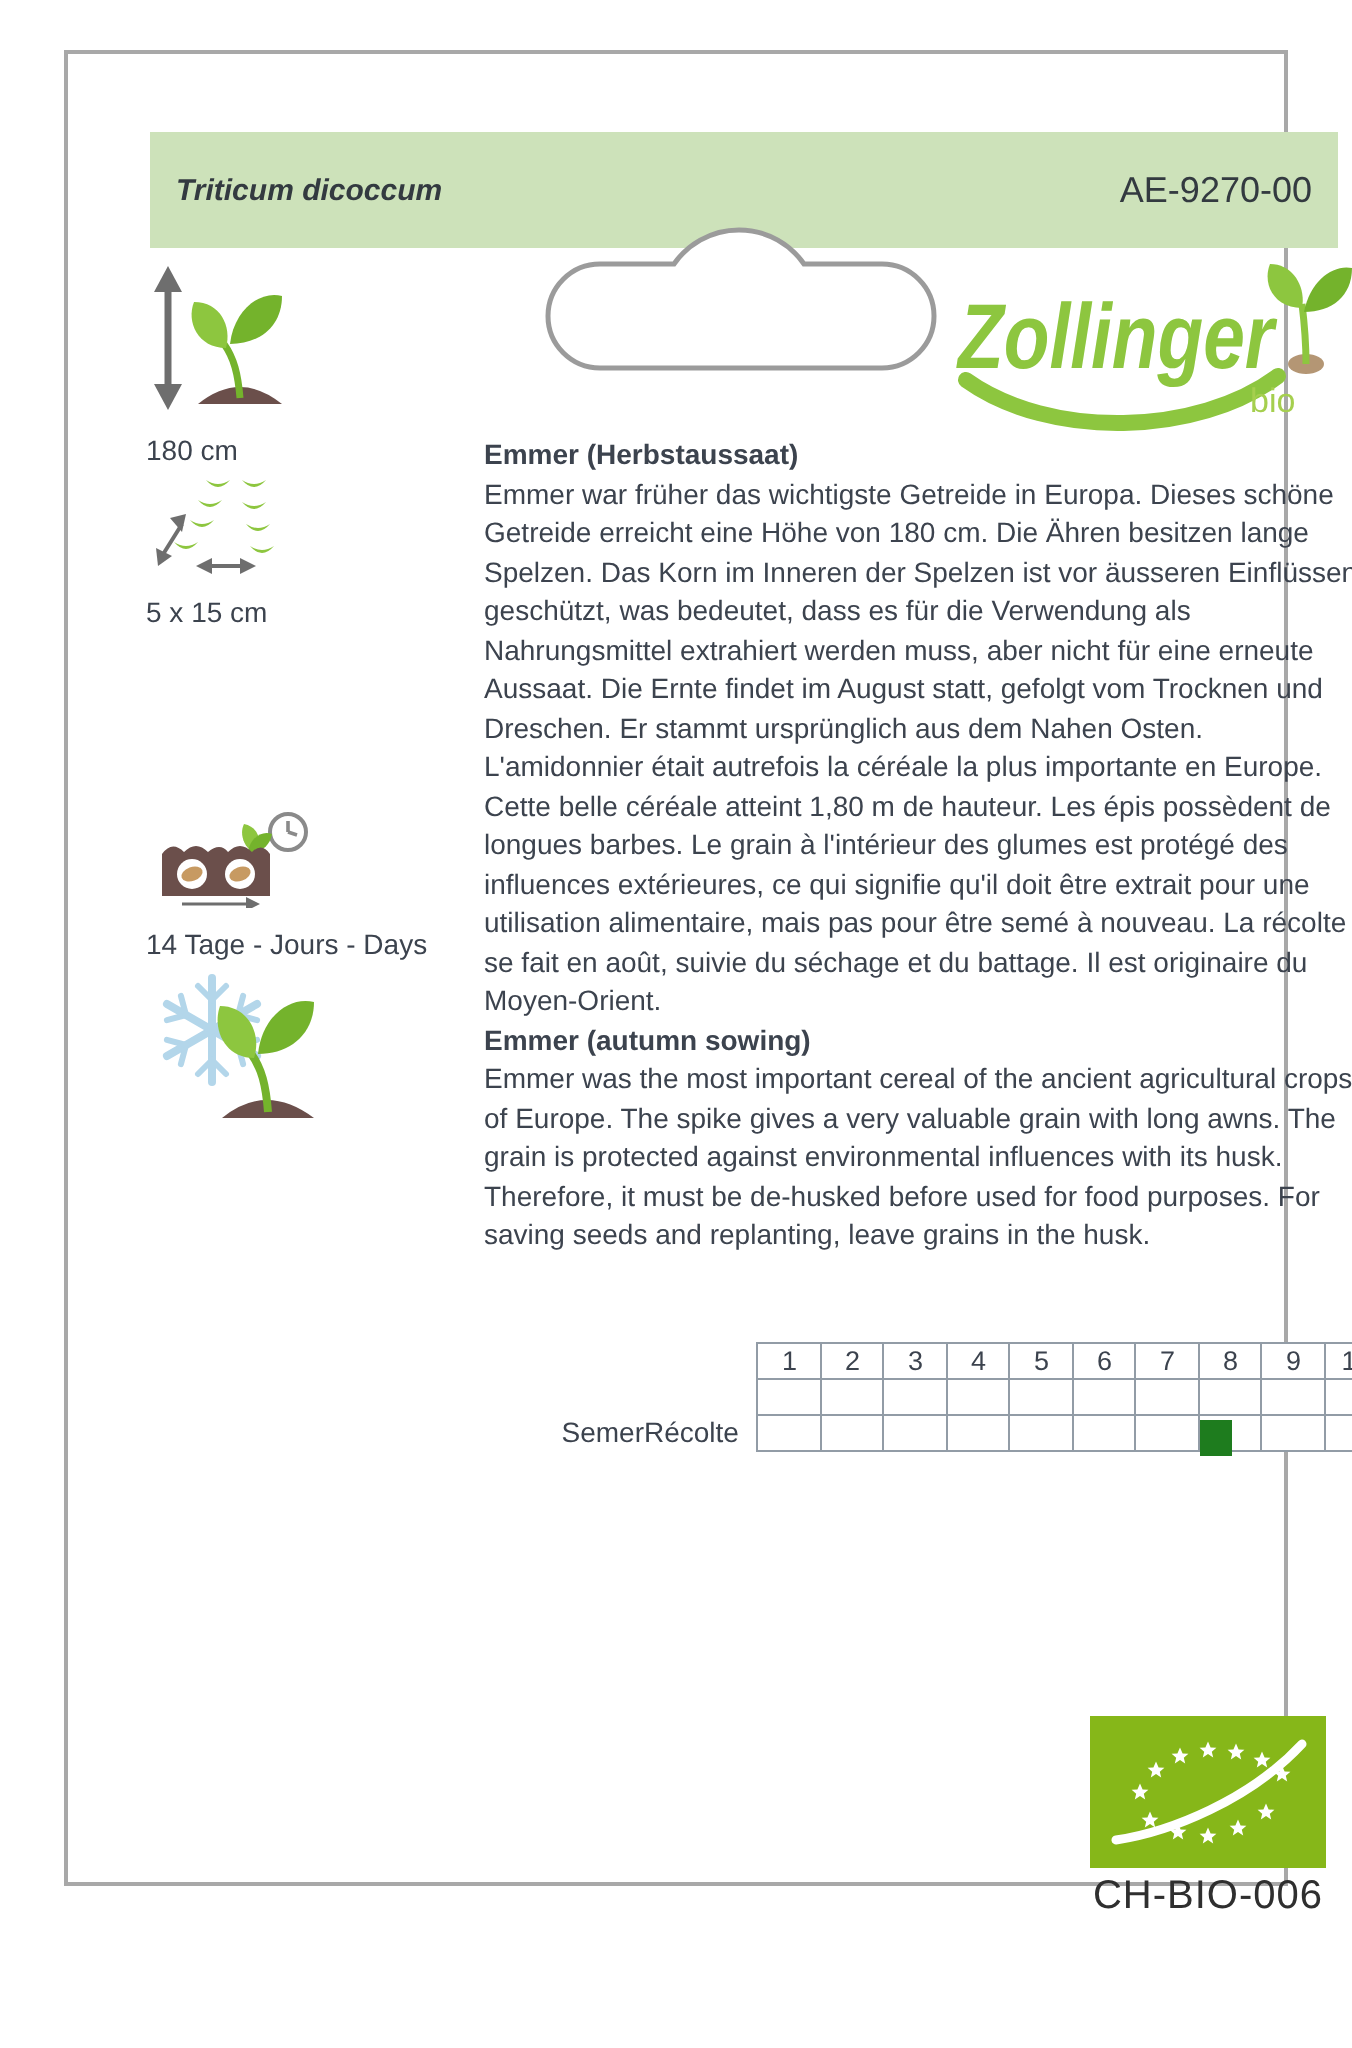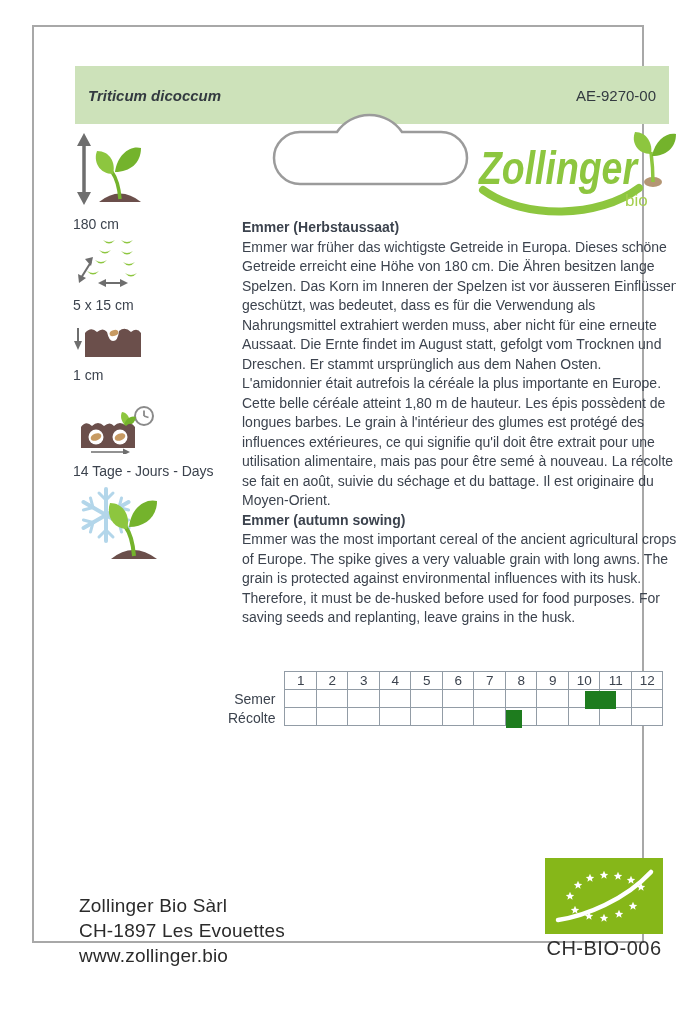--- a/index.html
+++ b/index.html
@@ -27,34 +27,34 @@
   .frame{
     position:absolute;left:32px;top:25px;width:612px;height:918px;
     border:2px solid var(--frame);background:#fff;
   }
   .header-bar{
     position:absolute;left:41px;top:39px;width:594px;height:58px;
     background:var(--bar);display:flex;align-items:center;
     justify-content:space-between;padding:0 13px;
   }
   .variety{font-style:italic;font-weight:bold;font-size:15px;color:#333a40;}
-  .article-no{font-size:15px;color:#333a40;margin-left:44px;}
+  .article-no{font-size:18px;color:#333a40;margin-left:44px;}
   .hanger{position:absolute;left:233px;top:82px;}
   .logo{position:absolute;left:443px;top:97px;}
   .spec{position:absolute;left:39px;width:160px;}
   .spec-label{font-size:14px;color:var(--ink);margin-top:5px;}
   .spec1{top:104px;} .spec2{top:211px;} .spec3{top:293px;}
   .spec4{top:377px;} .spec5{top:452px;}
   .content{
     position:absolute;left:208px;top:191px;width:440px;
     font-size:14px;line-height:19.5px;color:var(--ink);
   }
   .sec-title{font-weight:bold;}
   .calendar{position:absolute;left:194px;top:644px;display:flex;}
-  .cal-labels{display:flex;flex-direction:column;align-items:flex-end;padding-right:9px;}
+  .cal-labels{display:flex;flex-direction:row;align-items:flex-end;padding-right:9px;}
   .cal-label{height:19px;line-height:19px;font-size:14px;min-width:47px;text-align:right;}
   .cal-wrap{position:relative;}
   .cal-grid{
     display:grid;grid-template-columns:repeat(12,31.5px);
     border-top:1px solid var(--grid);border-left:1px solid var(--grid);
   }
   .cal-cell{
     height:18px;border-right:1px solid var(--grid);border-bottom:1px solid var(--grid);
     text-align:center;line-height:18px;font-size:13.5px;background:#fff;
   }
@@ -126,29 +126,20 @@
       <line x1="8" y1="40" x2="18" y2="24" stroke="#6e6e6e" stroke-width="2"></line>
       <polygon points="6,45 5,36 13,40" fill="#6e6e6e"></polygon>
       <polygon points="20,19 12,21 18,28" fill="#6e6e6e"></polygon>
       <line x1="30" y1="45" x2="50" y2="45" stroke="#6e6e6e" stroke-width="2"></line>
       <polygon points="25,45 33,41 33,49" fill="#6e6e6e"></polygon>
       <polygon points="55,45 47,41 47,49" fill="#6e6e6e"></polygon>
     </svg>
     <div class="spec-label">5 x 15 cm</div>
   </div>
 
-  <div class="spec spec3">
-    <svg width="78" height="38" viewBox="0 0 78 38">
-      <path d="M 12 37 L 12 13 Q 18 6 24 12 Q 30 7 34 12 Q 36 21 40 21 Q 45 21 46 11 Q 52 6 58 12 Q 64 7 68 13 L 68 37 Z" fill="#6b4f4b"></path>
-      <ellipse cx="41" cy="13" rx="4.5" ry="3" fill="#c79a62" transform="rotate(-18 41 13)"></ellipse>
-      <line x1="5" y1="8" x2="5" y2="24" stroke="#6e6e6e" stroke-width="2"></line>
-      <polygon points="5,30 1,21 9,21" fill="#6e6e6e"></polygon>
-    </svg>
-    <div class="spec-label">1 cm</div>
-  </div>
 
   <div class="spec spec4">
     <svg width="86" height="50" viewBox="0 0 86 50">
       <circle cx="71" cy="12" r="9" fill="#fff" stroke="#8a8a8a" stroke-width="2"></circle>
       <line x1="71" y1="12" x2="71" y2="6.5" stroke="#8a8a8a" stroke-width="1.8"></line>
       <line x1="71" y1="12" x2="75.5" y2="13.5" stroke="#8a8a8a" stroke-width="1.8"></line>
       <path d="M 53 22 C 48 18 47 12 49 8 C 55 9 58 15 56 21 Z" fill="#8dc63f"></path>
       <path d="M 55 22 C 56 15 62 11 67 13 C 66 19 61 23 55 22 Z" fill="#74b32c" transform="translate(-4 0)"></path>
       <path d="M 8 44 L 8 23 Q 13 16 19 22 Q 25 16 31 22 Q 37 17 41 22 Q 47 16 53 22 Q 58 17 62 23 L 62 44 Z" fill="#6b4f4b"></path>
       <circle cx="23" cy="33" r="7.5" fill="#fff"></circle>
@@ -253,25 +244,20 @@
           <div class="cal-cell"></div>
           <div class="cal-cell"></div>
           <div class="cal-cell"></div>
           <div class="cal-cell"></div>
         </div>
     <div class="cal-bar" style="background: rgb(30, 124, 30); left: 300.25px; top: 20px; width: 31.5px;"></div>
         <div class="cal-bar" style="background: rgb(30, 124, 30); left: 221.5px; top: 39px; width: 15.75px;"></div>
       </div>
   </div>
 
-  <div class="footer-address">
-    <div>Zollinger Bio Sàrl</div>
-    <div>CH-1897 Les Evouettes</div>
-    <div>www.zollinger.bio</div>
-  </div>
 
   <svg class="eu-logo" width="118" height="76" viewBox="0 0 118 76">
     <rect x="0" y="0" width="118" height="76" fill="#86b719"></rect>
     <defs>
       <path id="star" d="M0,-4.2 L1.3,-1.3 L4.2,-1.1 L1.9,0.9 L2.6,3.7 L0,2 L-2.6,3.7 L-1.9,0.9 L-4.2,-1.1 L-1.3,-1.3 Z" fill="#ffffff"></path>
     </defs>
     <path d="M 13 62 C 40 58 80 42 106 14" fill="none" stroke="#ffffff" stroke-width="4.5" stroke-linecap="round"></path>
     <use href="#star" transform="translate(25,38)"></use>
     <use href="#star" transform="translate(33,27)"></use>
     <use href="#star" transform="translate(45,20)"></use>

